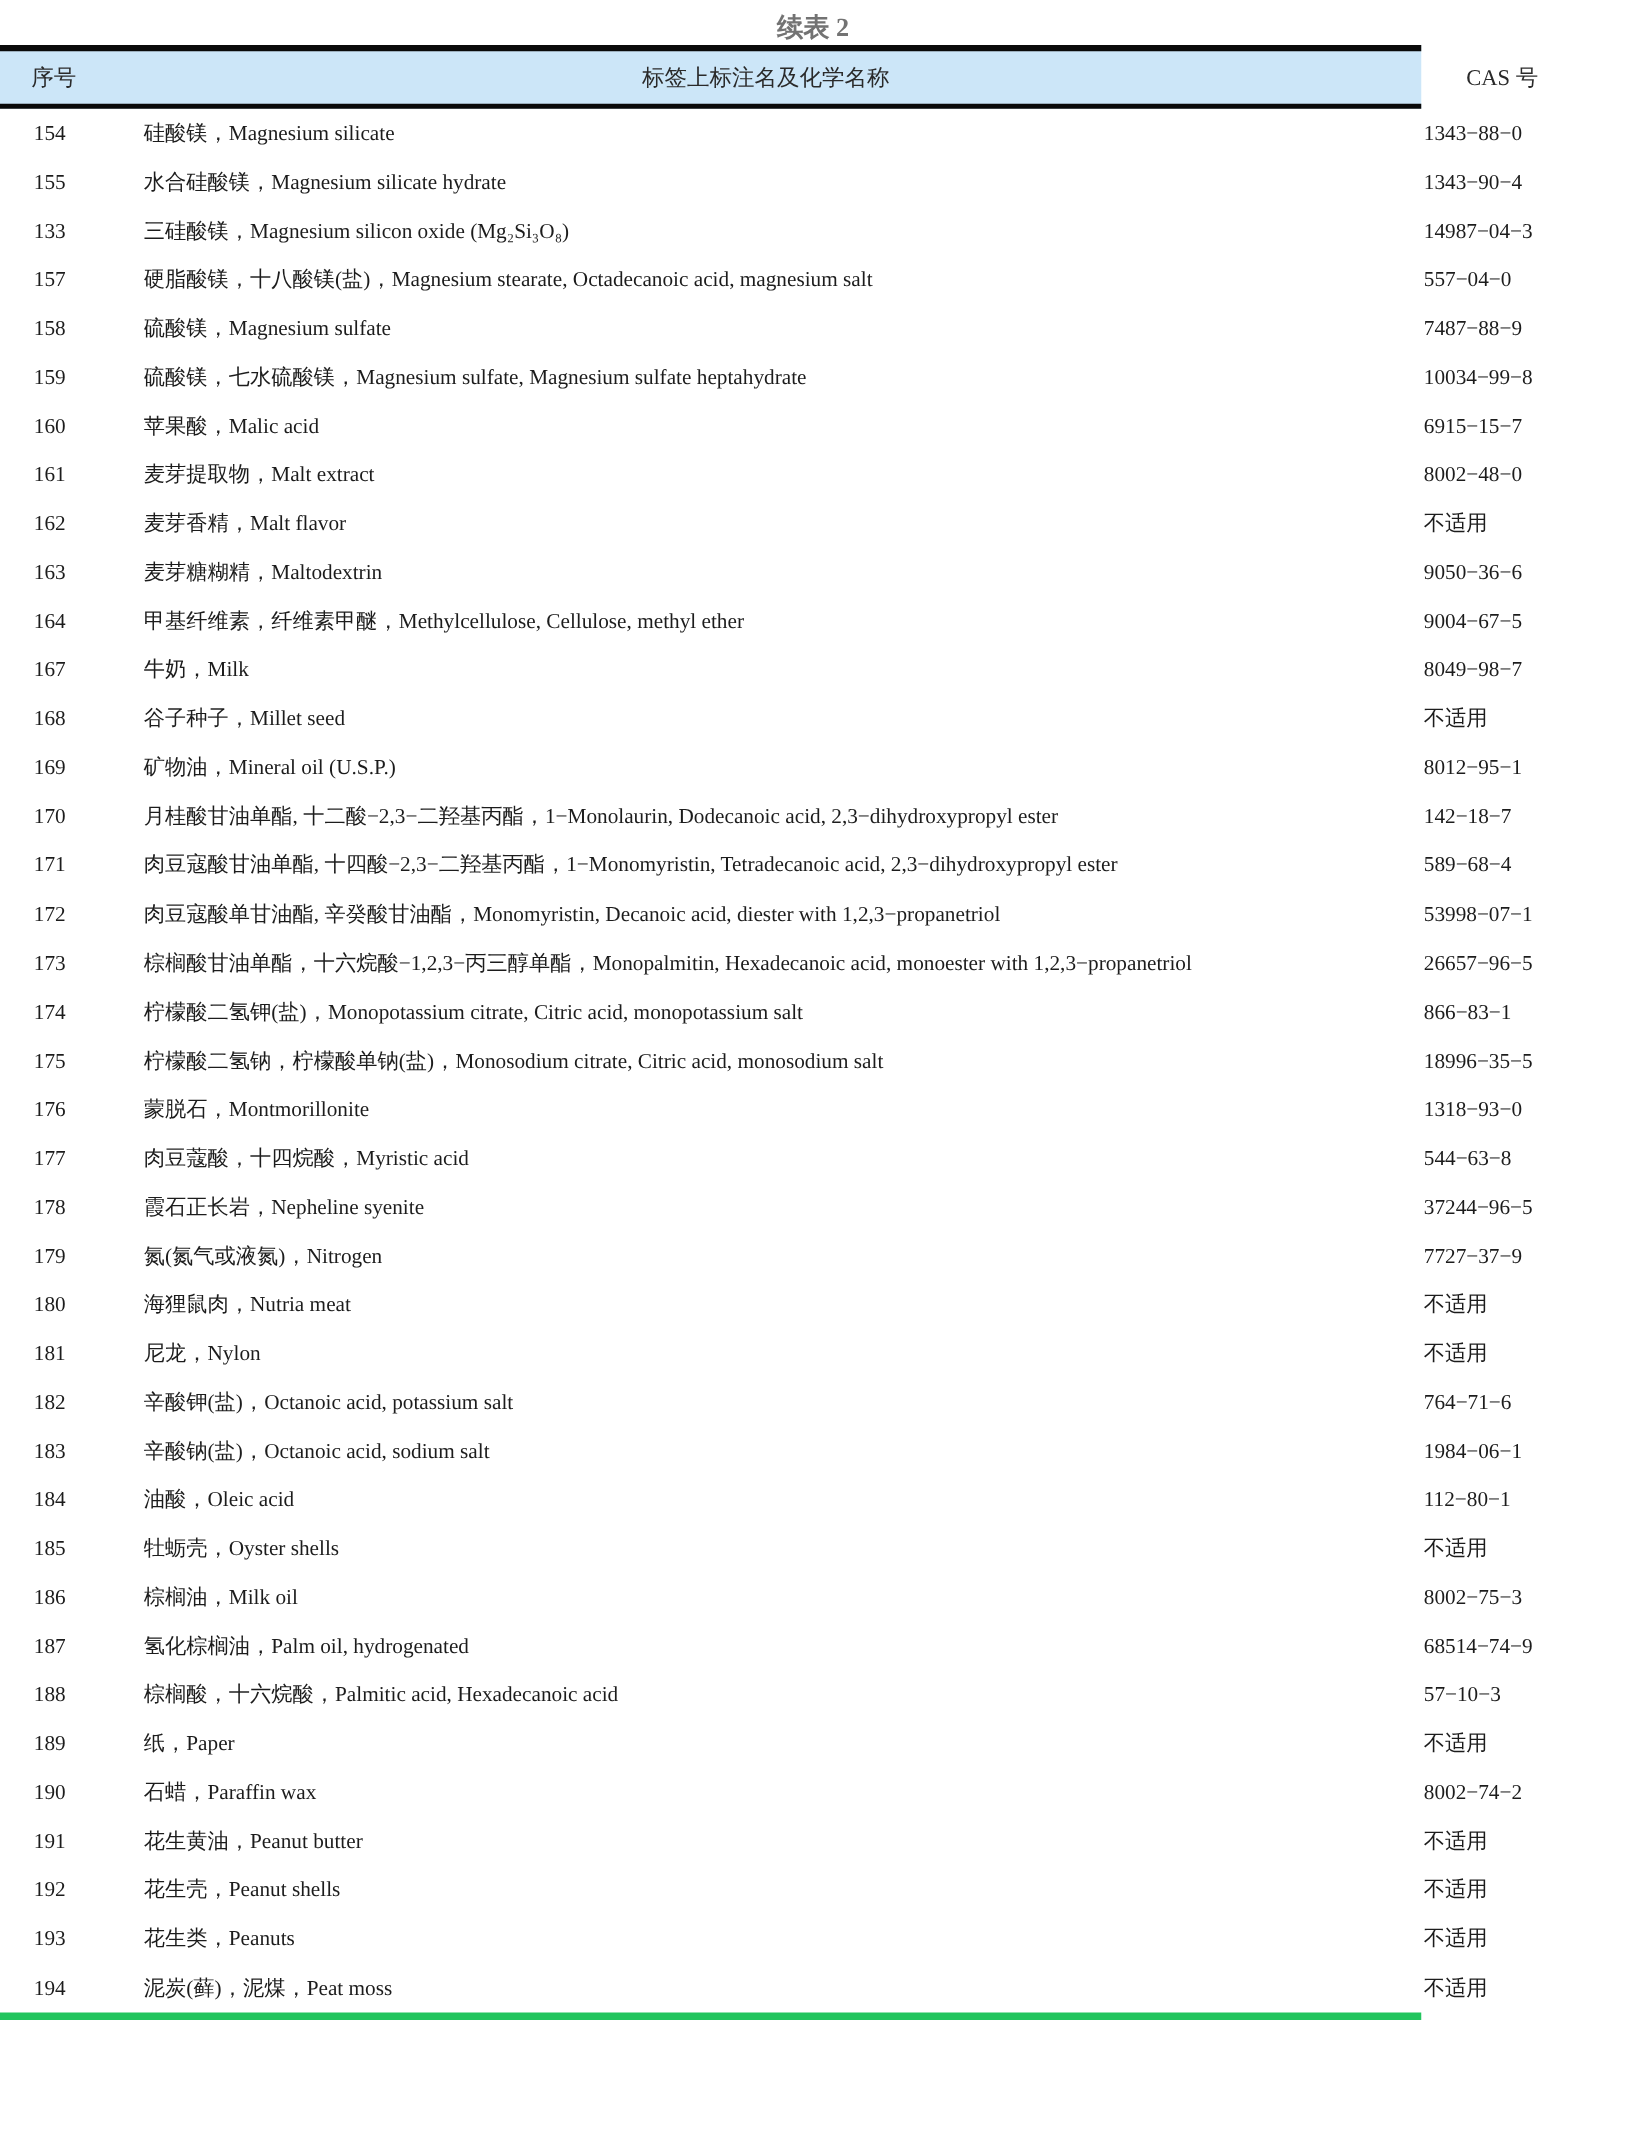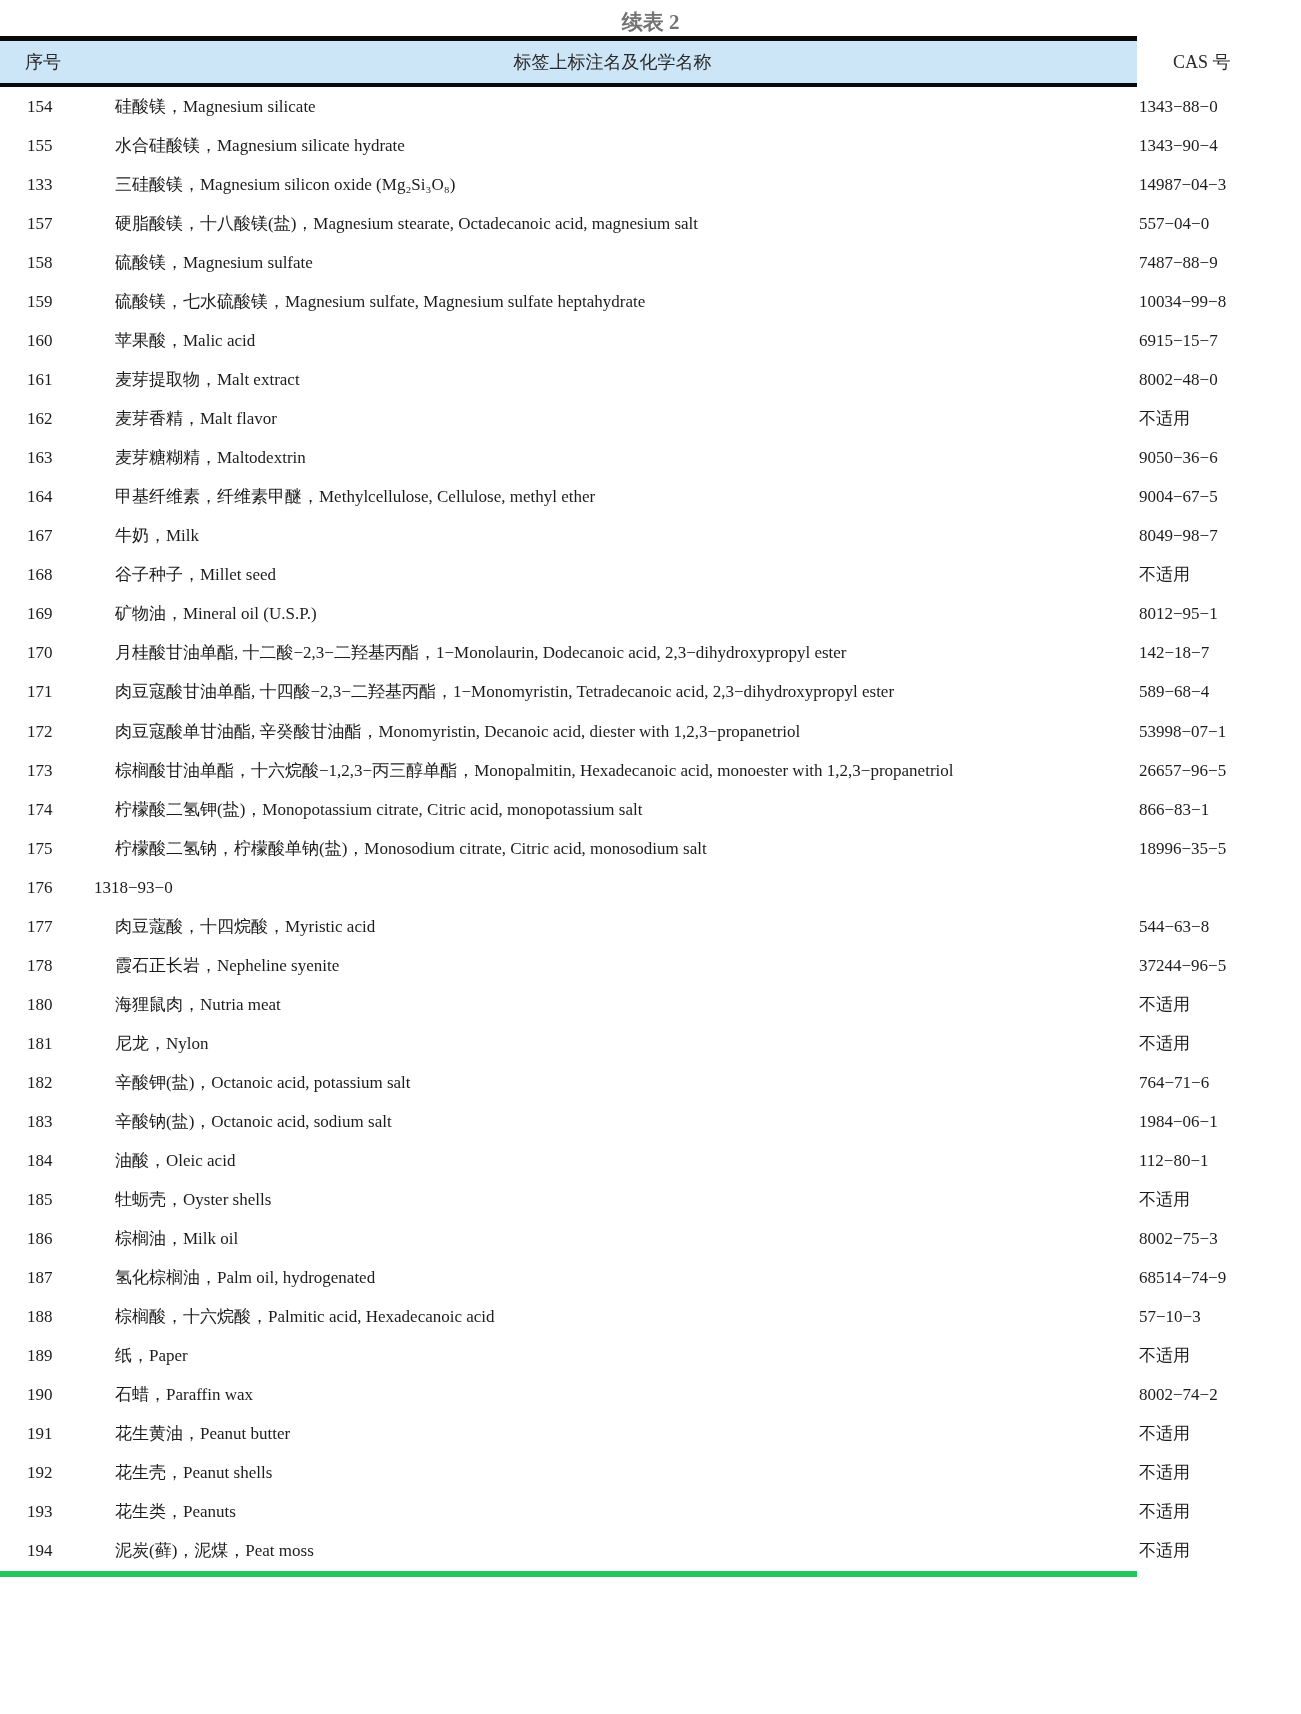--- a/index.html
+++ b/index.html
@@ -165,31 +165,37 @@
           <div class="td td-name">柠檬酸二氢钾(盐)，Monopotassium citrate, Citric acid, monopotassium salt</div>
           <div class="td td-cas">866−83−1</div>
         </div>
         <div class="tr">
           <div class="td td-no">175</div>
           <div class="td td-name">柠檬酸二氢钠，柠檬酸单钠(盐)，Monosodium citrate, Citric acid, monosodium salt</div>
           <div class="td td-cas">18996−35−5</div>
         </div>
         <div class="tr">
           <div class="td td-no">176</div>
+          <div class="td td-name">蒙脱石，Montmorillonite</div>
           <div class="td td-cas">1318−93−0</div>
         </div>
         <div class="tr">
           <div class="td td-no">177</div>
           <div class="td td-name">肉豆蔻酸，十四烷酸，Myristic acid</div>
           <div class="td td-cas">544−63−8</div>
         </div>
         <div class="tr">
           <div class="td td-no">178</div>
           <div class="td td-name">霞石正长岩，Nepheline syenite</div>
           <div class="td td-cas">37244−96−5</div>
+        </div>
+        <div class="tr">
+          <div class="td td-no">179</div>
+          <div class="td td-name">氮(氮气或液氮)，Nitrogen</div>
+          <div class="td td-cas">7727−37−9</div>
         </div>
         <div class="tr">
           <div class="td td-no">180</div>
           <div class="td td-name">海狸鼠肉，Nutria meat</div>
           <div class="td td-cas">不适用</div>
         </div>
         <div class="tr">
           <div class="td td-no">181</div>
           <div class="td td-name">尼龙，Nylon</div>
           <div class="td td-cas">不适用</div>

